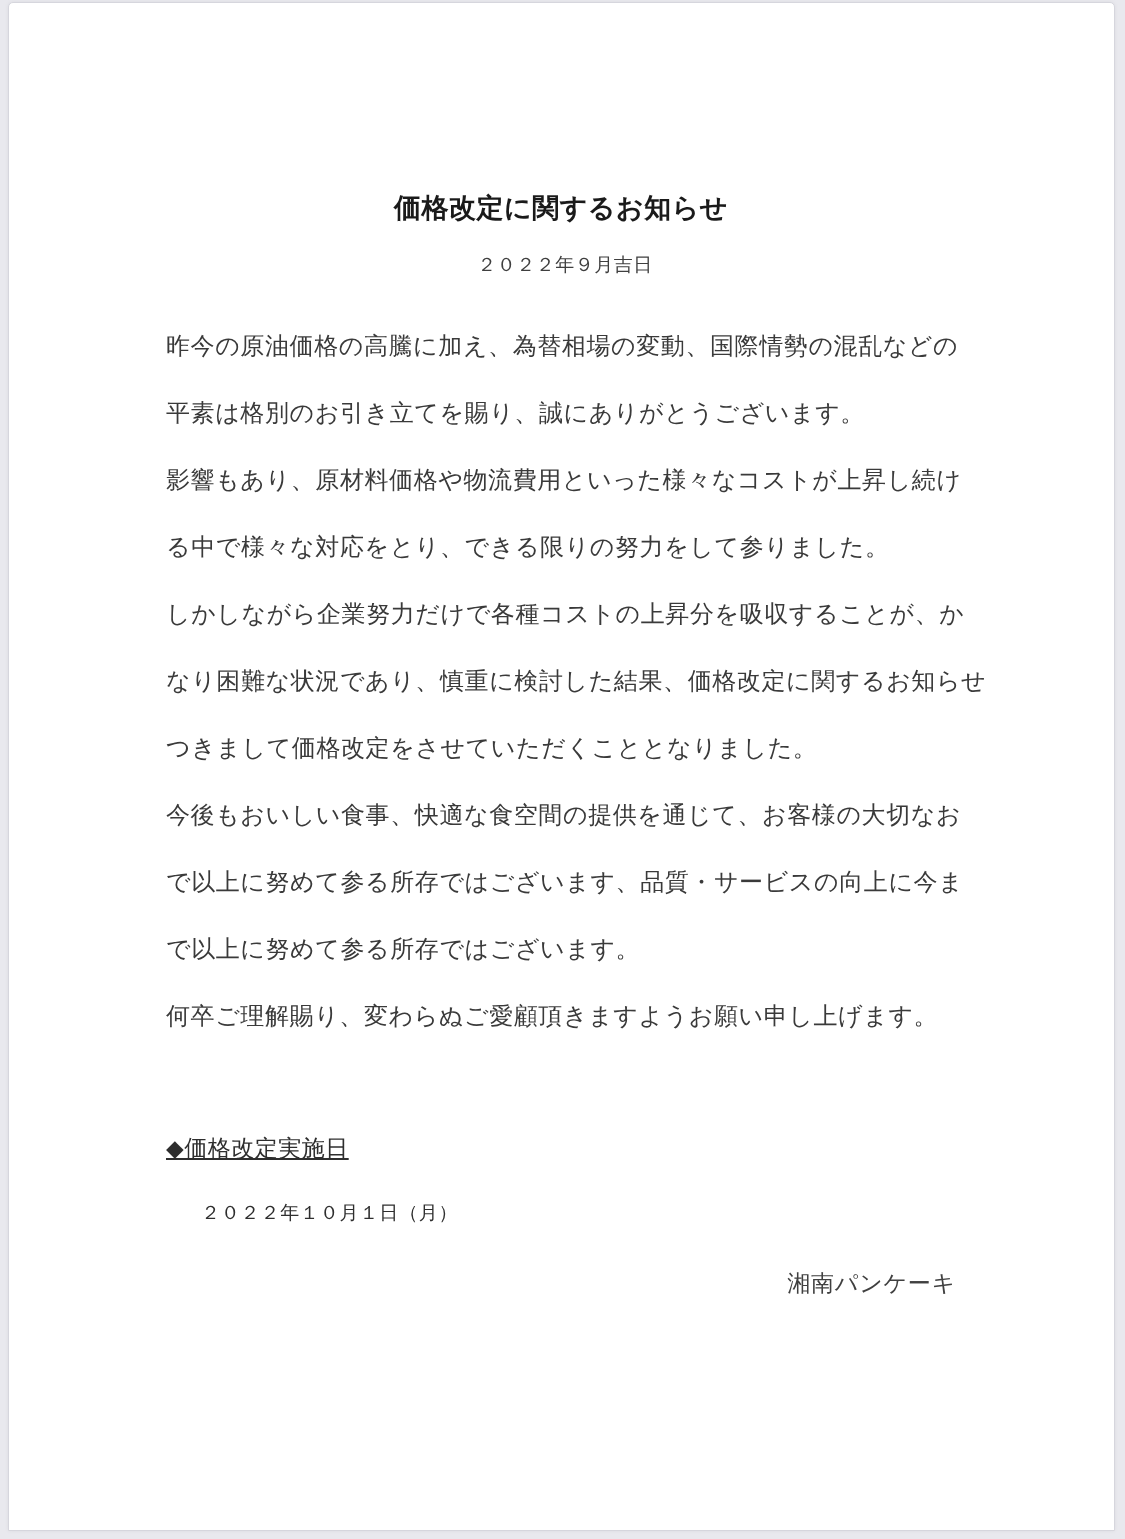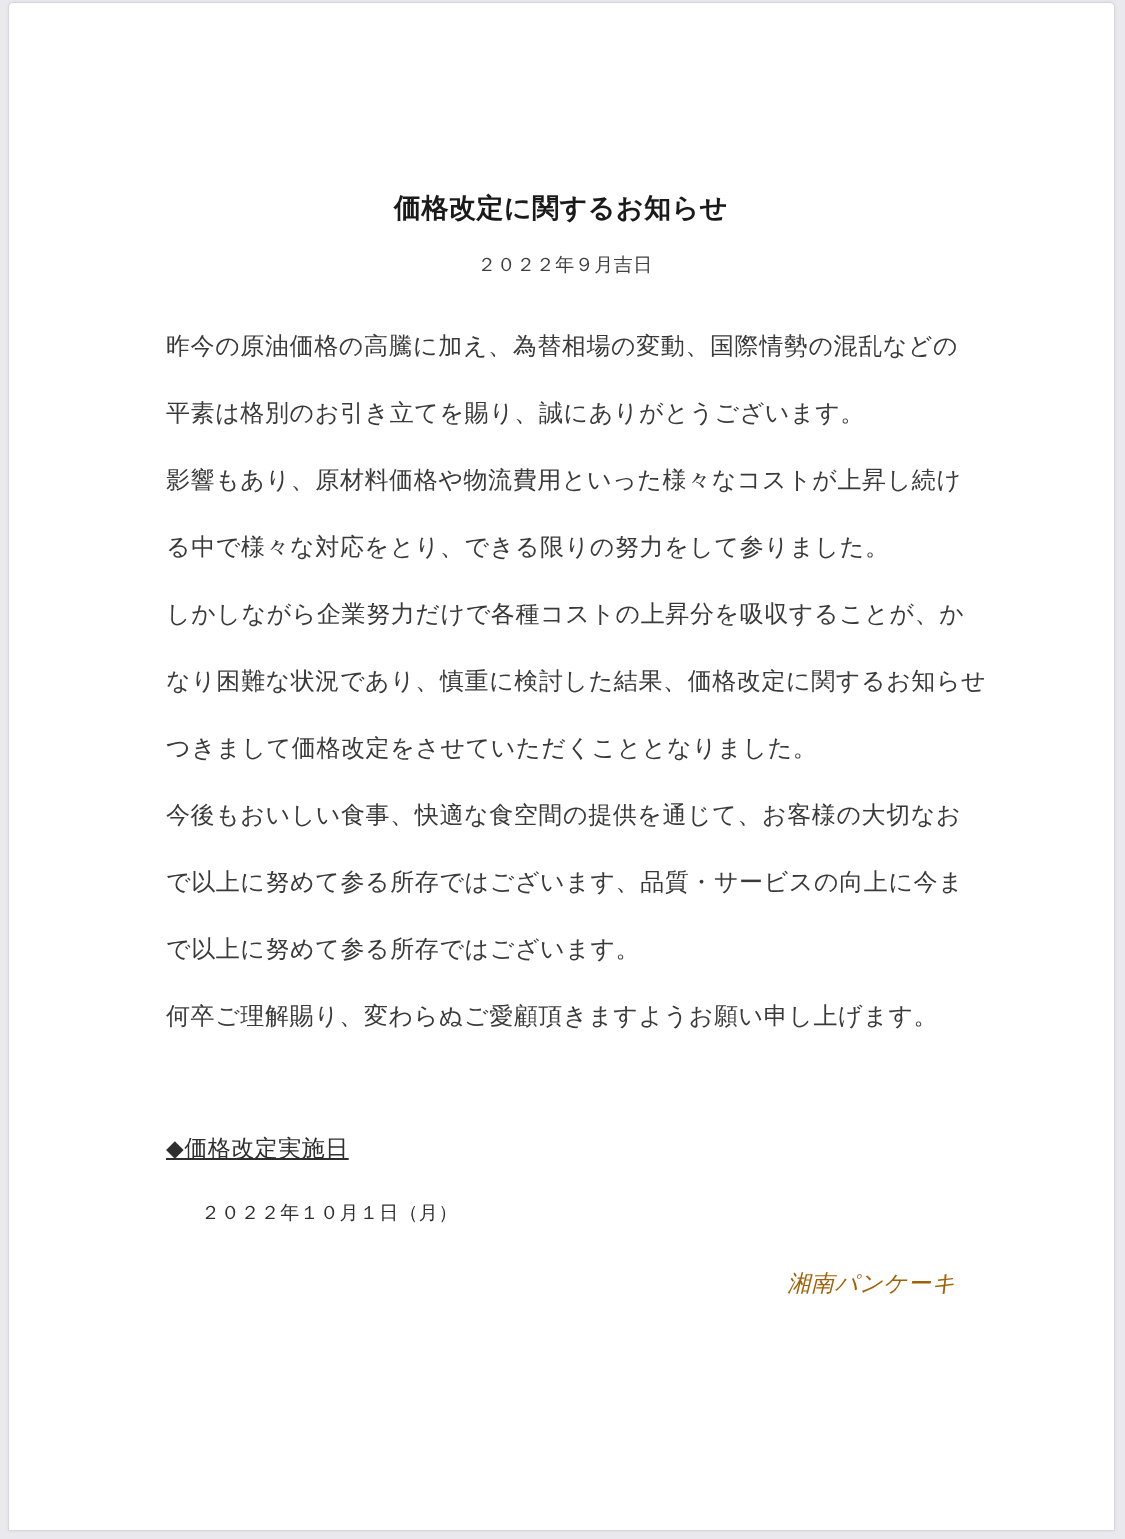--- a/index.html
+++ b/index.html
@@ -83,25 +83,24 @@
     white-space: nowrap;
     margin-left: 28px;
   }
   .doc-signature {
     position: absolute;
     left: 157px;
     top: 1267px;
     width: 790px;
     text-align: right;
     font-size: 23px;
-    color: #a16207;
+    color: #404040;
     letter-spacing: 0.8px;
     line-height: 1.2;
     white-space: nowrap;
-    font-style: italic;
   }
 </style>
 </head>
 <body>
 
 <div class="doc-page">
 
   <div class="doc-title">価格改定に関するお知らせ</div>
 
   <div class="doc-date">２０２２年９月吉日</div>

